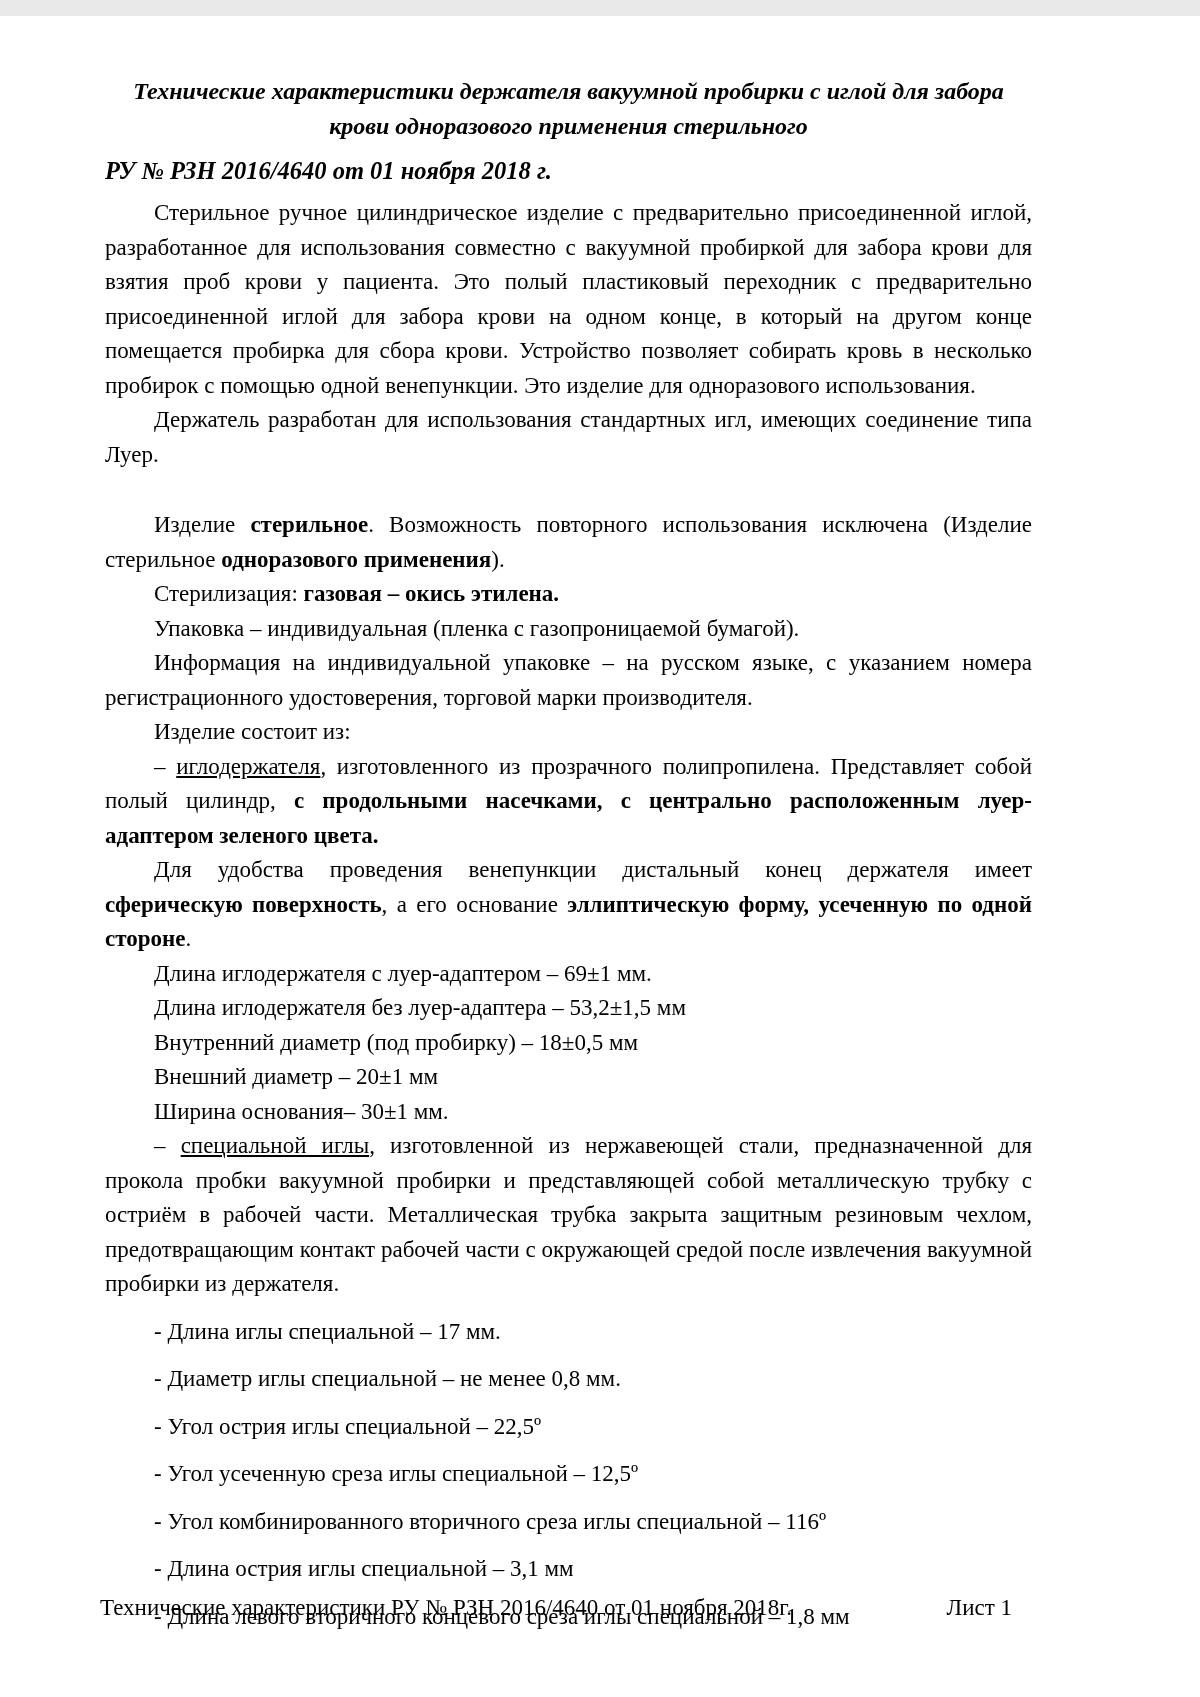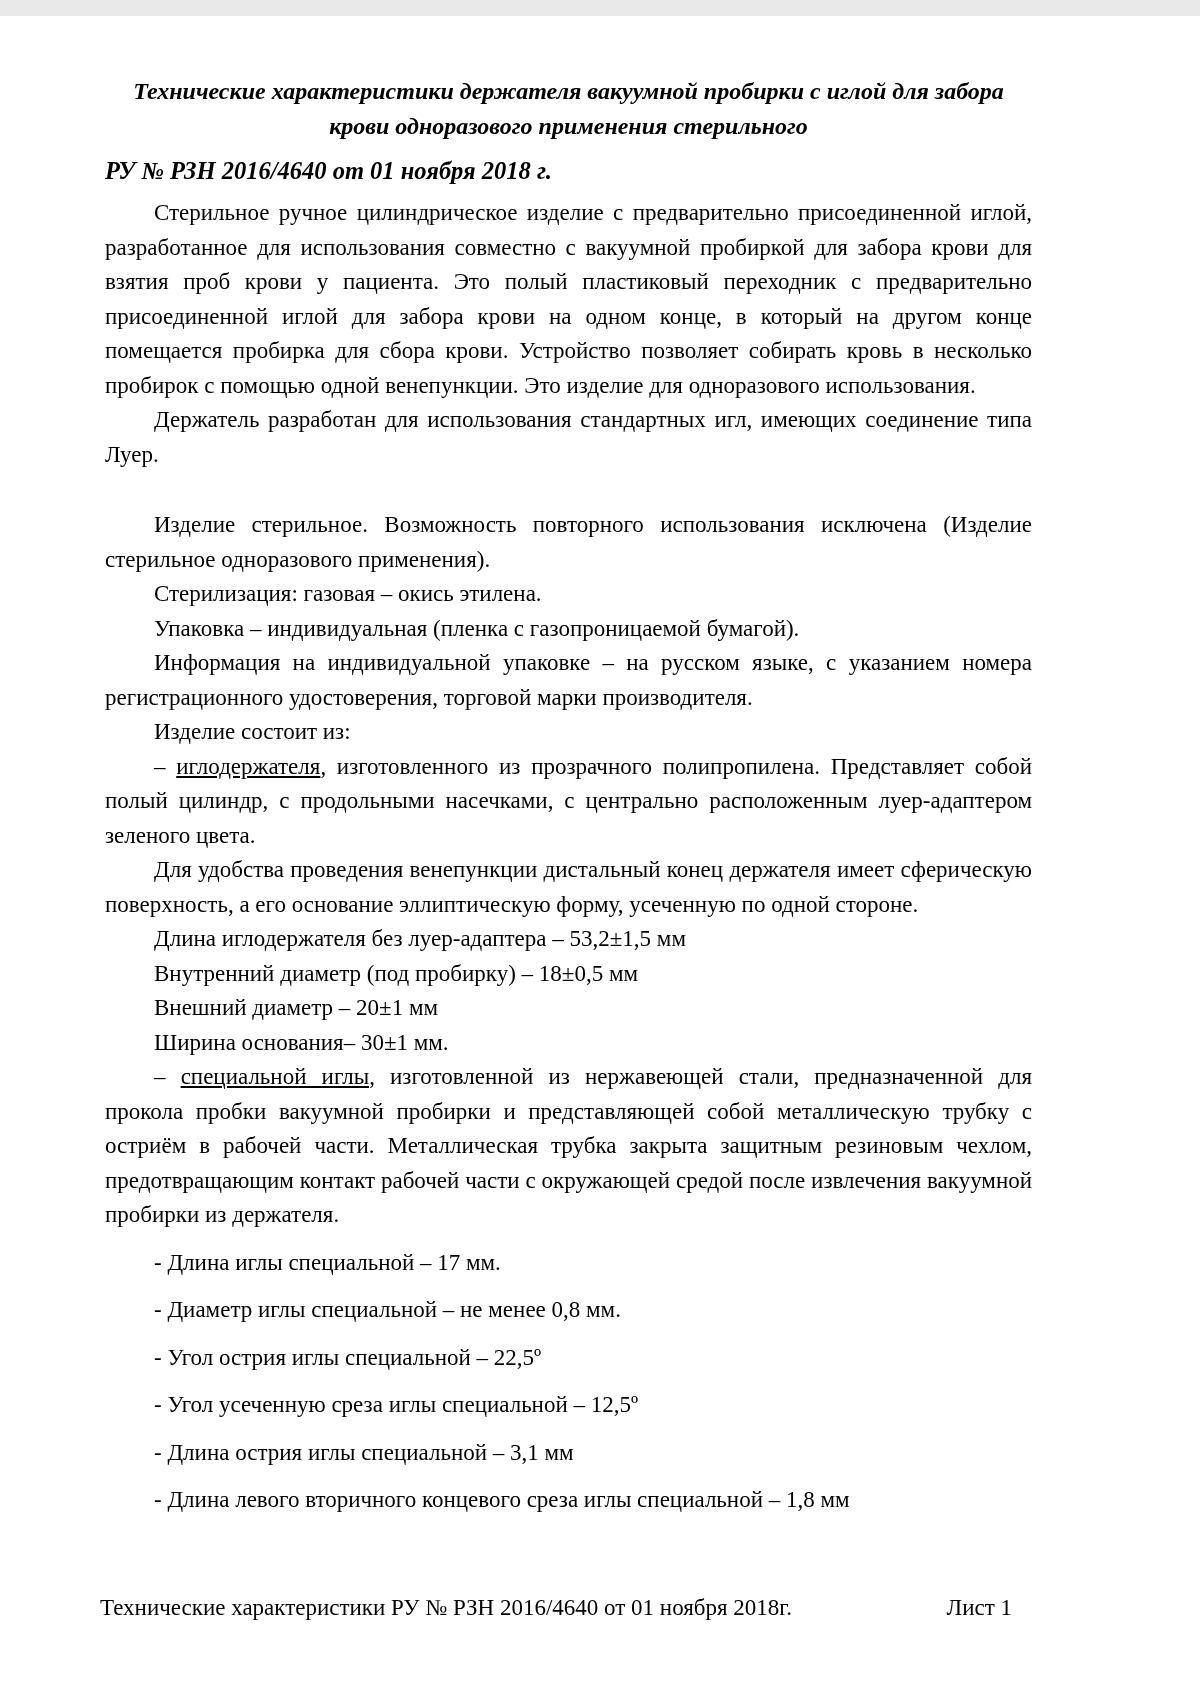--- a/index.html
+++ b/index.html
@@ -29,21 +29,21 @@
     font-style:italic;
     font-size:24.5px;
     margin-top:9px;
     margin-bottom:7px;
   }
   p { margin:0; }
   .ind  { text-indent:49px; }
   .just { text-align:justify; }
   .gap-before { margin-top:36px; }
   .sp { margin-top:13px; }
-  b { font-weight:normal; }
+  b { font-weight:bold; }
   u { text-decoration:underline; }
   .footer {
     position:absolute;
     left:100px; right:188px; top:1575px;
     display:flex;
     justify-content:space-between;
     font-size:23px;
     gap:34px;
   }
 </style>
@@ -68,33 +68,35 @@
   <p class="ind just">Информация на индивидуальной упаковке – на русском языке, с указанием номера регистрационного удостоверения, торговой марки производителя.</p>
 
 
   <p class="ind just">Изделие состоит из:</p>
 
   <p class="ind just"><span>– </span><u>иглодержателя</u><span>, изготовленного из прозрачного полипропилена. Представляет собой полый цилиндр, </span><b>с продольными насечками, с центрально расположенным луер-адаптером зеленого цвета.</b></p>
 
   <p class="ind just"><span>Для удобства проведения венепункции дистальный конец держателя имеет </span><b>сферическую поверхность</b><span>, а его основание </span><b>эллиптическую форму, усеченную по одной стороне</b><span>.</span></p>
 
   <div>
+    <p class="ind">Длина иглодержателя с луер-адаптером – 69±1 мм.</p>
     <p class="ind">Длина иглодержателя без луер-адаптера – 53,2±1,5 мм</p>
     <p class="ind">Внутренний диаметр (под пробирку) – 18±0,5 мм</p>
     <p class="ind">Внешний диаметр – 20±1 мм</p>
     <p class="ind">Ширина основания– 30±1 мм.</p>
   </div>
 
   <p class="ind just"><span>– </span><u>специальной иглы</u><span>, изготовленной из нержавеющей стали, предназначенной для прокола пробки вакуумной пробирки и представляющей собой металлическую трубку с остриём в рабочей части. Металлическая трубка закрыта защитным резиновым чехлом, предотвращающим контакт рабочей части с окружающей средой после извлечения вакуумной пробирки из держателя.</span></p>
 
   <div>
     <p class="ind sp">- Длина иглы специальной – 17 мм.</p>
     <p class="ind sp">- Диаметр иглы специальной – не менее 0,8 мм.</p>
     <p class="ind sp">- Угол острия иглы специальной – 22,5º</p>
     <p class="ind sp">- Угол усеченную среза иглы специальной – 12,5º</p>
+    <p class="ind sp">- Угол комбинированного вторичного среза иглы специальной – 116º</p>
     <p class="ind sp">- Длина острия иглы специальной – 3,1 мм</p>
     <p class="ind sp">- Длина левого вторичного концевого среза иглы специальной – 1,8 мм</p>
   </div>
 
   <div class="footer">
     <span>Технические характеристики РУ № РЗН 2016/4640 от 01 ноября 2018г.</span>
     <span>Лист 1</span>
   </div>
 
 </div>

